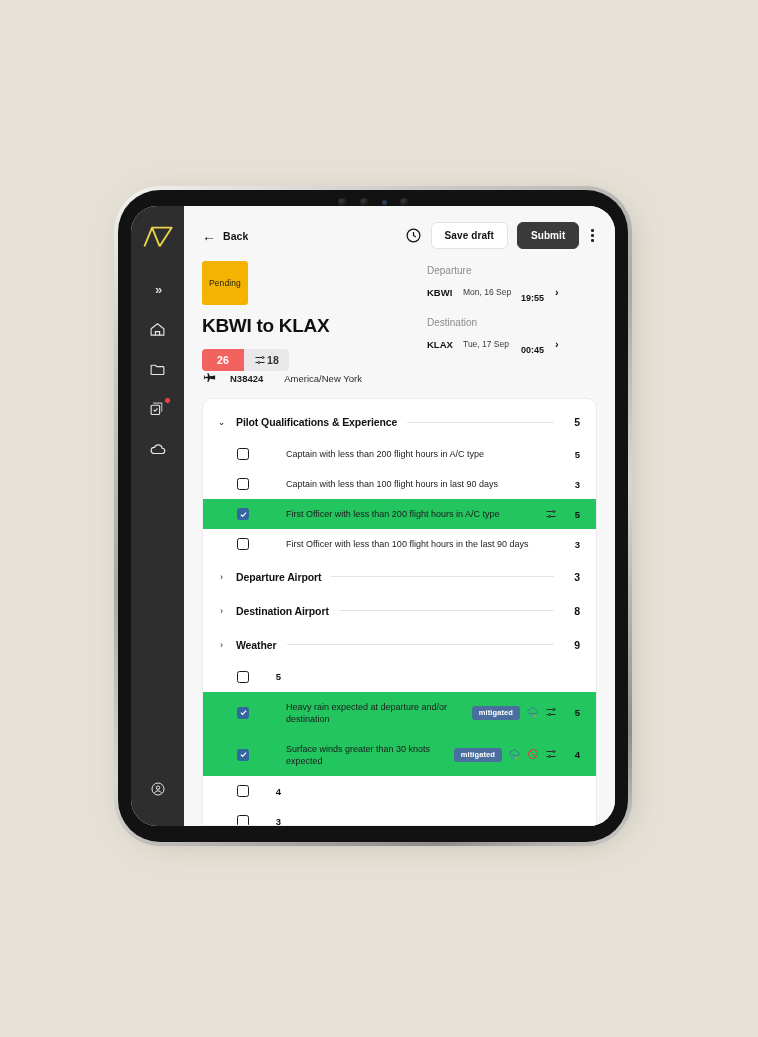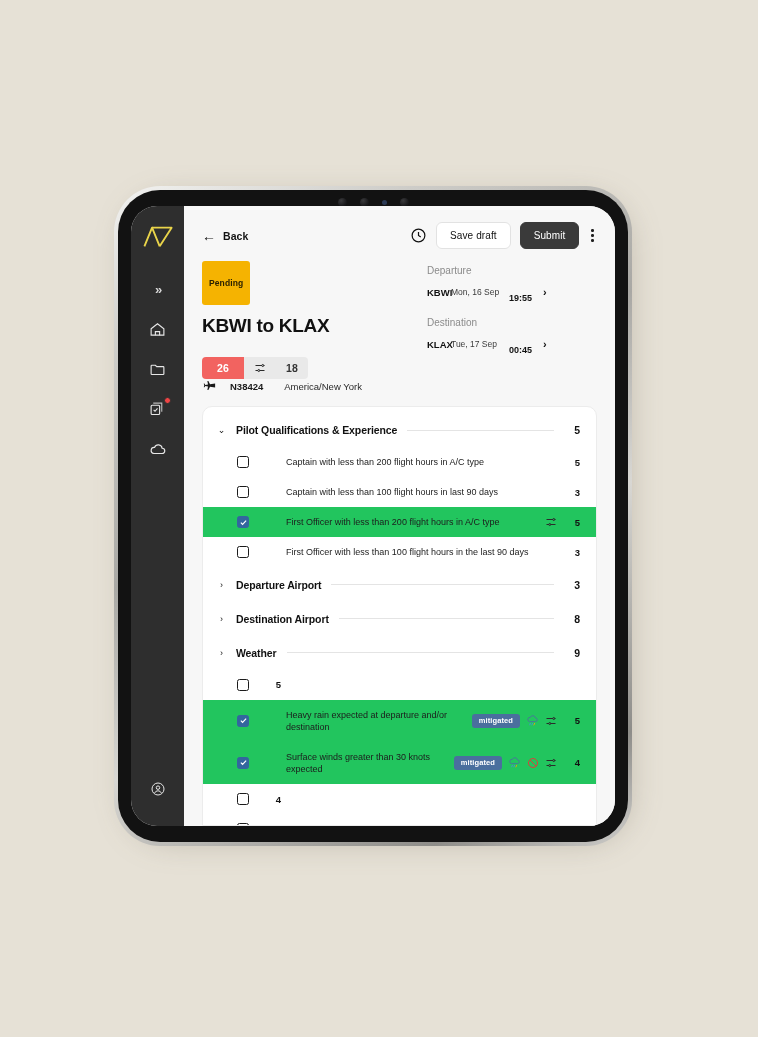--- a/index.html
+++ b/index.html
@@ -81,59 +81,59 @@
   .topbar {
     display: flex; align-items: center;
     padding: 16px 18px 6px 18px;
   }
   .back-btn { display: flex; align-items: center; gap: 7px; cursor: pointer; }
   .back-arrow { font-size: 14px; color: #111; line-height: 1; }
   .back-label { font-size: 10.5px; font-weight: 600; color: #121212; letter-spacing: .1px; }
   .top-actions { margin-left: auto; display: flex; align-items: center; gap: 9px; }
   .clock-ico { width: 17px; height: 17px; color: #111; }
   .btn {
-    font-size: 10px; font-weight: 400; border-radius: 6px;
+    font-size: 10px; font-weight: 700; border-radius: 6px;
     padding: 7px 13px; cursor: pointer; white-space: nowrap;
     letter-spacing: .1px;
   }
   .btn-light { background: #fff; border: 1px solid #e2e2e2; color: #111; }
   .btn-dark { background: #3a3a3a; border: 1px solid #3a3a3a; color: #fff; }
   .kebab { display: flex; flex-direction: column; gap: 2.5px; padding: 4px 3px; cursor: pointer; }
   .kebab i { width: 2.6px; height: 2.6px; border-radius: 50%; background: #222; display: block; }
 
   
   .header-info { padding: 6px 18px 12px 18px; display: flex; }
   .hdr-left { flex: 1 1 auto; min-width: 0; }
   .hdr-right { width: 170px; flex: 0 0 170px; padding-top: 4px; }
 
   .pill-pending {
     display: inline-block; background: #f5b301; color: #2a2100;
-    font-size: 8.5px; font-weight: 700; padding: 17px 7px; border-radius: 3px;
+    font-size: 8.5px; font-weight: 400; padding: 17px 7px; border-radius: 3px;
     margin-bottom: 10px; letter-spacing: .1px;
   }
-  .title { font-size: 19px; font-weight: 700; color: #111; letter-spacing: -.3px; margin-bottom: 20px; }
+  .title { font-size: 19px; font-weight: 700; color: #111; letter-spacing: -.3px; margin-bottom: 12px; }
 
   .score-row { display: flex; margin-bottom: 0; }
   .score-red {
     background: #f26360; color: #fff; font-size: 10.5px; font-weight: 700;
     padding: 5px 15px; border-radius: 4px 0 0 4px; letter-spacing: .2px;
   }
   .score-grey {
     background: #e9e9e9; color: #333; font-size: 10.5px; font-weight: 700;
     padding: 5px 10px; border-radius: 0 4px 4px 0;
-    display: flex; align-items: center; gap: 20px;
+    display: flex; align-items: center; gap: 1px;
   }
   .aircraft-row { display: flex; align-items: center; gap: 13px; }
   .plane-ico { width: 15px; height: 15px; color: #1a1a1a; }
   .tail { font-size: 9.5px; font-weight: 600; color: #1a1a1a; }
   .tz { font-size: 9.5px; color: #2a2a2a; margin-left: 8px; }
 
   .leg-label { font-size: 10px; color: #8b8b8b; margin-bottom: 5px; font-weight: 500; }
   .leg-row { display: flex; align-items: center; margin-bottom: 14px; }
-  .leg-code { font-size: 9.5px; font-weight: 700; color: #111; width: 24px; }
+  .leg-code { font-size: 9.5px; font-weight: 700; color: #111; width: 36px; }
   .leg-date { font-size: 8.5px; color: #3a3a3a; width: 58px; }
   .leg-time { font-size: 9px; font-weight: 600; color: #111; width: 34px; margin-top: 12px; }
   .leg-chev { font-size: 11px; color: #111; font-weight: 700; }
 
   
   .card-wrap { flex: 1 1 auto; padding: 0 18px 0 18px; min-height: 0; }
   .card {
     background: #fff; border: 1px solid #ececec; border-radius: 10px 10px 0 0;
     height: 100%; overflow: hidden; padding: 6px 0 0 0;
   }
@@ -156,21 +156,21 @@
   .cb {
     width: 12px; height: 12px; flex: 0 0 12px; border-radius: 2.5px;
     border: 1.4px solid #1b1b1b; background: #fff;
   }
   .cb.checked {
     background: #33669e; border-color: #33669e;
     display: flex; align-items: center; justify-content: center;
   }
   .cb.checked svg { width: 9px; height: 9px; color: #fff; }
   .item-label { font-size: 9px; color: #1c1c1c; line-height: 1.35; flex: 1 1 auto; margin-left: 28px; }
-  .item-icons { display: flex; align-items: center; gap: 6px; flex: 0 0 auto; }
+  .item-icons { display: flex; align-items: flex-start; gap: 6px; flex: 0 0 auto; }
   .pill-mit {
     background: #4a6f9e; color: #fff; font-size: 7.5px; font-weight: 600;
     padding: 2.5px 7px; border-radius: 3px; letter-spacing: .1px;
   }
   .wx-ico { width: 13px; height: 13px; }
   .ban-ico { width: 12px; height: 12px; color: #e23b3b; }
   .sliders-ico { width: 12px; height: 12px; color: #2b2b2b; }
   .item-score { font-size: 9.5px; font-weight: 600; color: #111; width: 14px; text-align: right; flex: 0 0 14px; }
 </style>
 </head>

